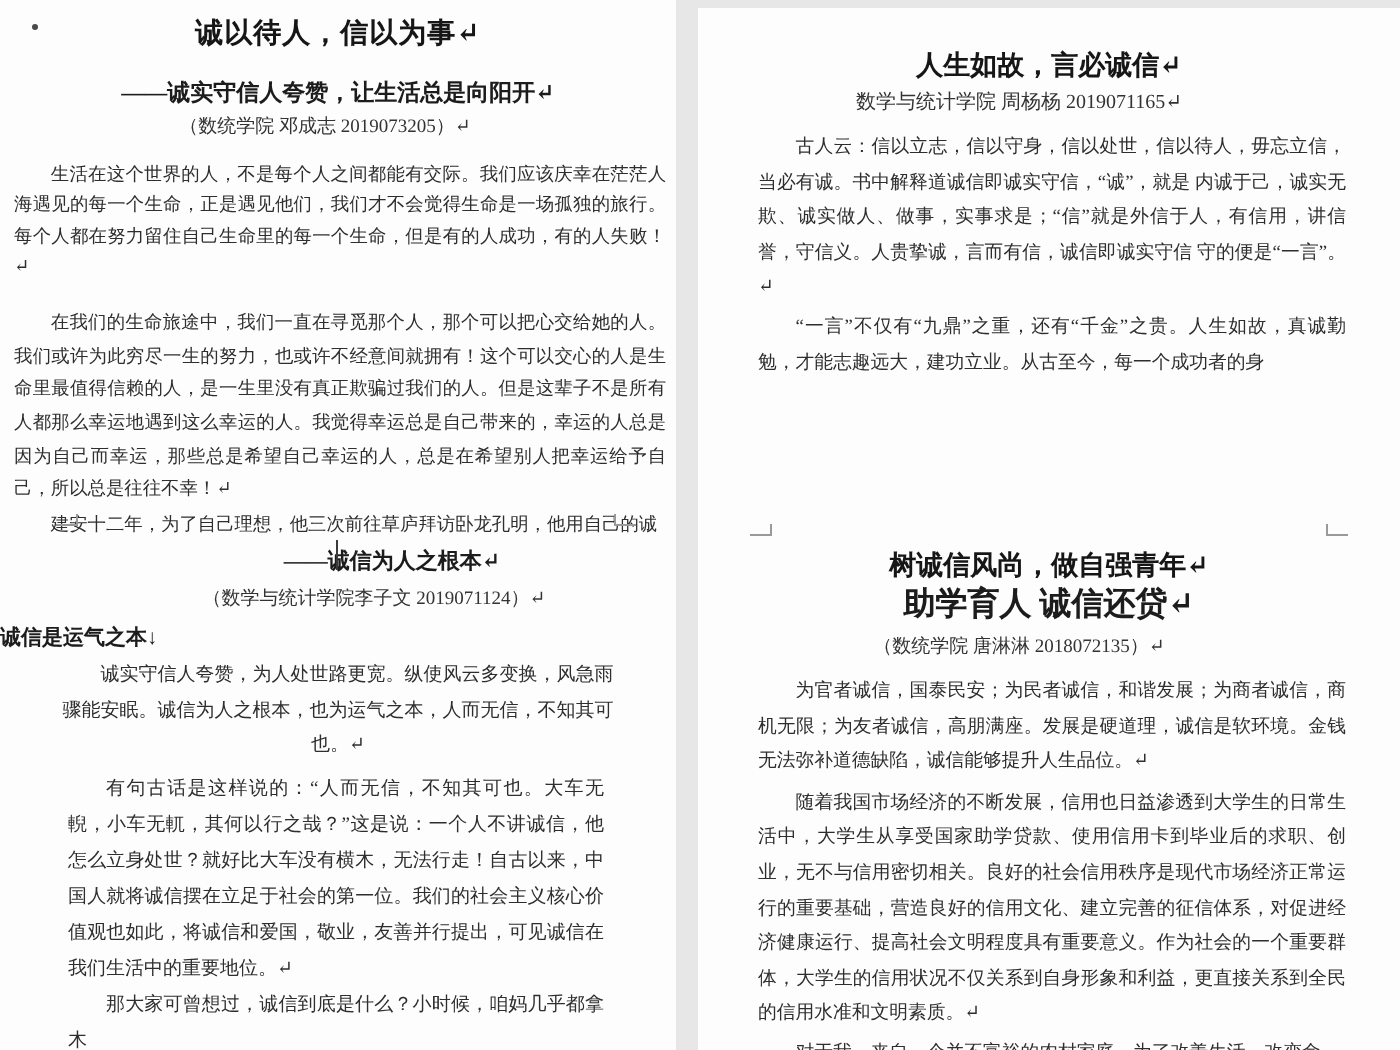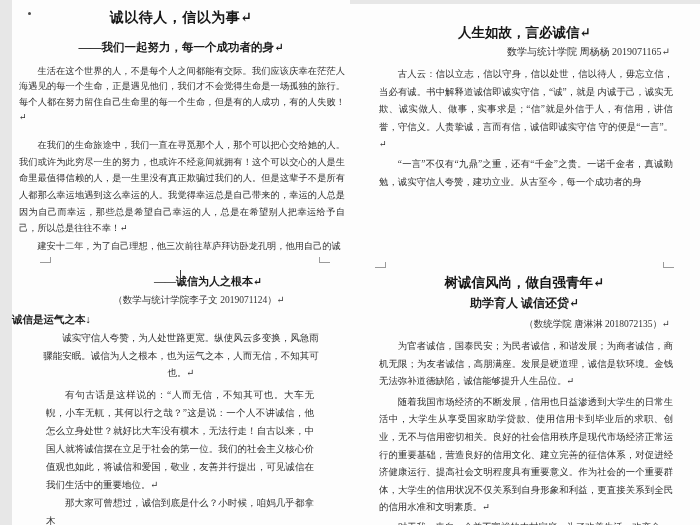--- a/index.html
+++ b/index.html
@@ -5,40 +5,40 @@
   * { box-sizing: border-box; }
   html,body { margin:0; padding:0; }
   body { background:#d8d8d8; }
   .stage {
     position:relative; width:700px; height:525px; margin:0;
     background:#e7e7e7; overflow:hidden;
     font-family:"Liberation Serif","DejaVu Serif",serif;
     color:#2b2b2b;
   }
   .page { position:absolute; background:#fdfdfd; }
-  #page-l { left:12px; top:0; width:338px; height:525px; }
+  #page-l { left:0; top:0; width:338px; height:525px; }
   #page-r { left:349px; top:4px; width:351px; height:521px; }
 
   .essay { position:absolute; left:0; right:0; }
   #e1 { top:0; }
   #e2 { top:266; top:266px; }
   #e3 { top:0; }
   #e4 { top:270px; }
 
   .t-main {
     font-weight:bold; text-align:center; color:#161616;
     font-size:14px; line-height:18px; letter-spacing:0.5px;
   }
   .t-main.small { font-size:13.5px; line-height:17px; letter-spacing:0; }
   .t-sub {
     font-weight:bold; text-align:center; color:#1c1c1c;
     font-size:11.5px; line-height:16px;
   }
   .byline { font-size:9.5px; line-height:13px; color:#333; }
-  .byline.right { text-align:right; }
+  .byline.right { text-align:center; }
   .byline.center { text-align:center; }
 
   p { margin:0; }
   .bodytxt p {
     text-align:justify; text-justify:inter-ideograph;
     text-indent:2em; color:#2e2e2e;
   }
 
   
   #e1 .t-main { margin-top:9px; }
@@ -65,21 +65,21 @@
   .e2-body p { font-size:9.5px; line-height:18px; }
   .e2-body .p2 { margin-top:0px; }
 
   
   #e3 .t-main { margin-top:20px; }
   #e3 .byline { margin-top:4px; margin-right:30px; font-size:10px; }
   .r-body { margin:8px 27px 0 30px; }
   .r-body p { font-size:9.4px; line-height:17.6px; }
   .r-body .p2 { margin-top:2px; }
   .r-body .p3 { margin-top:2px; }
-  #e4 .t-sub { margin-top:4px; font-size:12px; }
+  #e4 .t-sub { margin-top:4px; font-size:16px; }
   #e4 .byline { margin-top:7px; margin-right:30px; }
   #e4 .r-body { margin-top:7px; }
   #e4 .r-body .p2 { margin-top:3px; }
 
   
   .mark { position:absolute; width:11px; height:6px; }
   .mark.br { border-bottom:1px solid #9a9a9a; border-right:1px solid #9a9a9a; }
   .mark.bl { border-bottom:1px solid #9a9a9a; border-left:1px solid #9a9a9a; }
 
   
@@ -91,21 +91,22 @@
 </head>
 <body>
 
 <div class="stage">
 
   <div class="page" id="page-l">
     <div class="dot" style="left:16px; top:12px;"></div>
 
     <div class="essay" id="e1">
       <div class="t-main">诚以待人，信以为事↵</div>
-      <div class="t-sub">——我们一起努力，每一个成功者的身↵</div>
+      <div class="t-sub">——诚实守信人夸赞，让生活总是向阳开↵</div>
+      <div class="byline right">（数统学院 邓成志 2019073205）↵</div>
       <div class="bodytxt e1-body">
         <p class="p1">生活在这个世界的人，不是每个人之间都能有交际。我们应该庆幸在茫茫人海遇见的每一个生命，正是遇见他们，我们才不会觉得生命是一场孤独的旅行。每个人都在努力留住自己生命里的每一个生命，但是有的人成功，有的人失败！↵</p>
         <p class="p2">在我们的生命旅途中，我们一直在寻觅那个人，那个可以把心交给她的人。我们或许为此穷尽一生的努力，也或许不经意间就拥有！这个可以交心的人是生命里最值得信赖的人，是一生里没有真正欺骗过我们的人。但是这辈子不是所有人都那么幸运地遇到这么幸运的人。我觉得幸运总是自己带来的，幸运的人总是因为自己而幸运，那些总是希望自己幸运的人，总是在希望别人把幸运给予自己，所以总是往往不幸！↵</p>
         <p class="p3">建安十二年，为了自己理想，他三次前往草庐拜访卧龙孔明，他用自己的诚</p>
       </div>
     </div>
 
     <div class="mark br" style="left:28px; top:257px;"></div>
     <div class="mark bl" style="left:307px; top:257px;"></div>
 
@@ -123,21 +124,21 @@
     <div class="cursor" style="left:168px; top:270px;"></div>
   </div>
 
   <div class="page" id="page-r">
 
     <div class="essay" id="e3">
       <div class="t-main small">人生如故，言必诚信↵</div>
       <div class="byline right">数学与统计学院 周杨杨 2019071165↵</div>
       <div class="bodytxt r-body">
         <p class="p1">古人云：信以立志，信以守身，信以处世，信以待人，毋忘立信，当必有诚。书中解释道诚信即诚实守信，“诚”，就是 内诚于己，诚实无欺、诚实做人、做事，实事求是；“信”就是外信于人，有信用，讲信誉，守信义。人贵挚诚，言而有信，诚信即诚实守信 守的便是“一言”。↵</p>
-        <p class="p3">“一言”不仅有“九鼎”之重，还有“千金”之贵。一诺千金者，真诚勤勉，诚实守信人夸赞，建功立业。从古至今，每一个成功者的身</p>
+        <p class="p3">“一言”不仅有“九鼎”之重，还有“千金”之贵。人生如故，真诚勤勉，才能志趣远大，建功立业。从古至今，每一个成功者的身</p>
       </div>
     </div>
 
     <div class="mark br" style="left:26px; top:258px;"></div>
     <div class="mark bl" style="left:314px; top:258px;"></div>
 
     <div class="essay" id="e4">
       <div class="t-main small">树诚信风尚，做自强青年↵</div>
       <div class="t-sub">助学育人 诚信还贷↵</div>
       <div class="byline right">（数统学院 唐淋淋 2018072135）↵</div>

